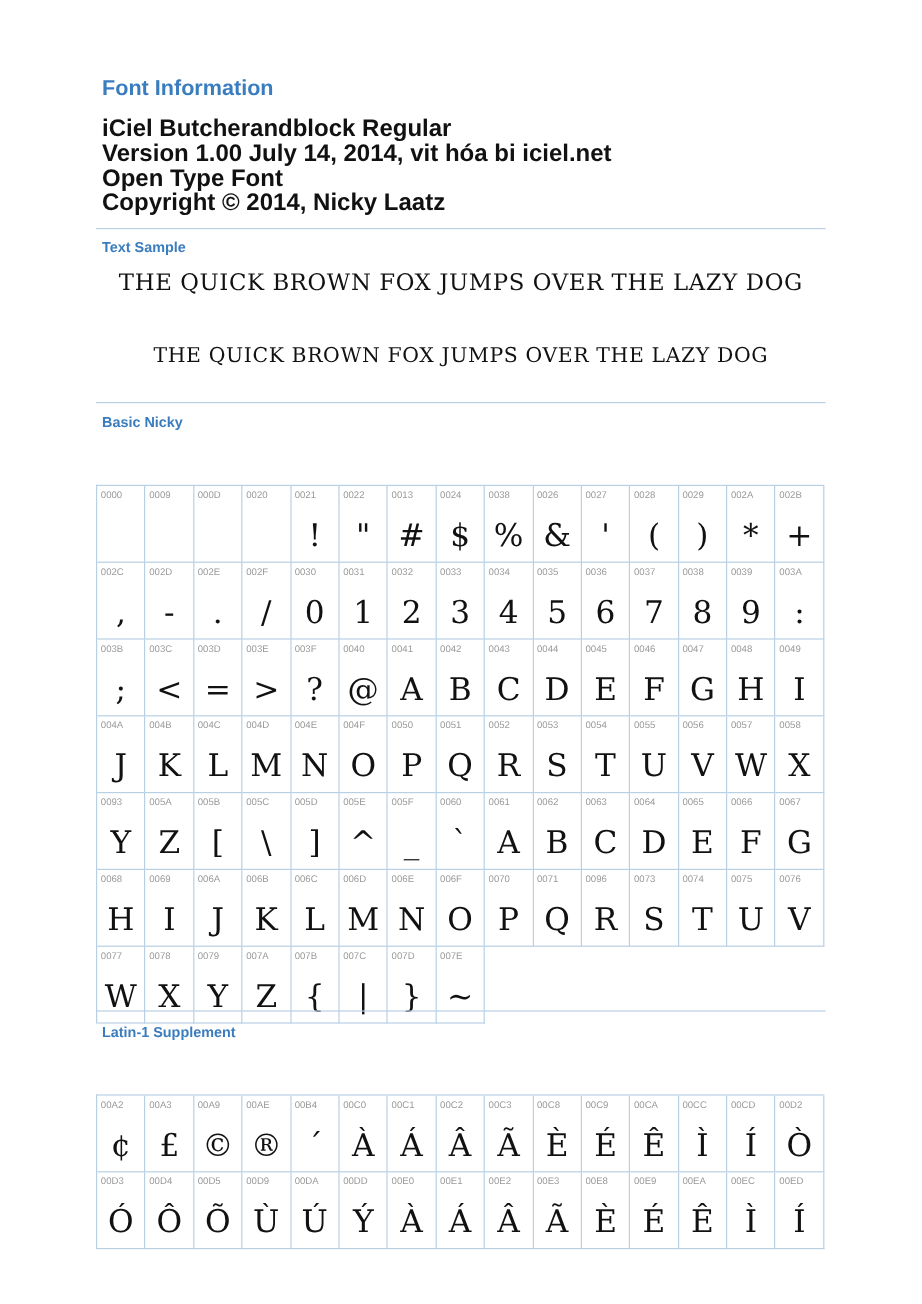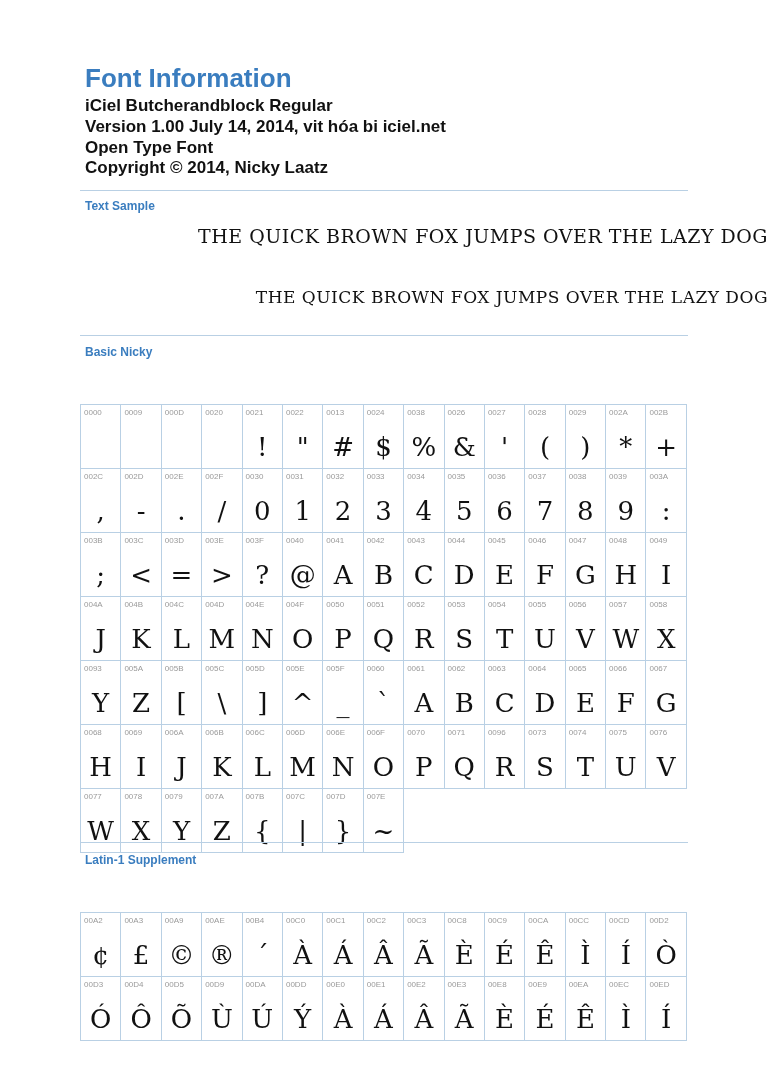--- a/index.html
+++ b/index.html
@@ -1,21 +1,21 @@
 <!DOCTYPE html>
 <html><head>
 <meta charset="utf-8">
 <style>
   html,body{margin:0;padding:0;background:#fff;}
   body{width:768px;height:1087px;position:relative;font-family:"Liberation Sans",sans-serif;color:#111;overflow:hidden;}
-  .title{position:absolute;left:85px;top:63px;font-size:26px;font-weight:bold;color:#3a7dbf;}
-  .info{position:absolute;left:85px;font-size:17px;font-weight:bold;color:#111;}
+  .title{position:absolute;left:85px;top:63px;font-size:18px;font-weight:bold;color:#3a7dbf;}
+  .info{position:absolute;left:85px;font-size:20px;font-weight:bold;color:#111;}
   .rule{position:absolute;left:80px;width:608px;height:1px;background:#b9d0e4;}
   .section{position:absolute;left:85px;font-size:12px;font-weight:bold;color:#3a7dbf;}
-  .sample{position:absolute;left:0;width:768px;text-align:right;font-family:"DejaVu Serif",serif;letter-spacing:0.5px;color:#111;}
+  .sample{position:absolute;left:0;width:768px;text-align:center;font-family:"DejaVu Serif",serif;letter-spacing:0.5px;color:#111;}
   .grid{position:absolute;left:80px;border-top:1px solid #b9d0e4;border-left:1px solid #b9d0e4;display:grid;grid-template-columns:repeat(15,40.4px);margin-top:27px;}
   .cell{height:64px;border-right:1px solid #b9d0e4;border-bottom:1px solid #b9d0e4;position:relative;box-sizing:border-box;}
   .cell .code{position:absolute;left:3px;top:3px;font-size:8px;color:#9a9a9a;}
   .cell .glyph{position:absolute;left:0;right:0;bottom:8px;text-align:center;font-family:"DejaVu Serif",serif;font-size:26px;color:#111;line-height:1;}
 </style>
 </head>
 <body>
 
 <div class="title">Font Information</div>
 <div class="info" style="top:96px">iCiel Butcherandblock Regular</div>

